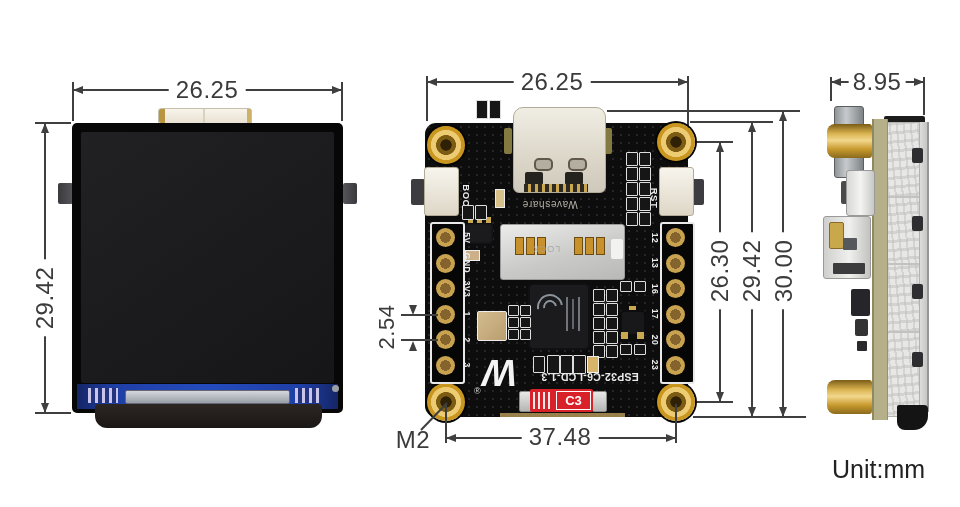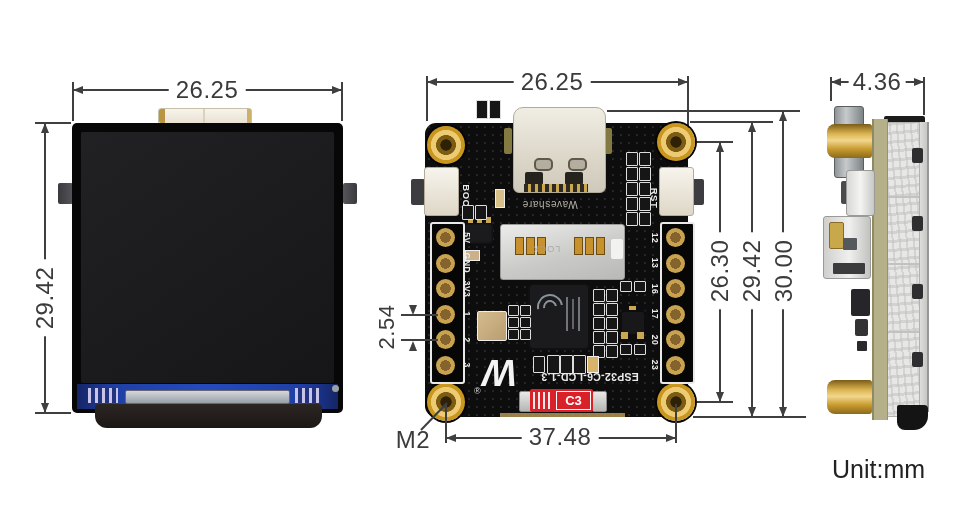--- a/index.html
+++ b/index.html
@@ -277,21 +277,21 @@
     <div class="arr d" style="left:779px;top:407px;"></div>
     <div class="vdimtxt" style="left:784px;top:271px;">30.00</div>
   </div>
 
   <div>
     <div class="vline" style="left:830px;top:77px;height:24px;"></div>
     <div class="vline" style="left:923px;top:77px;height:38px;"></div>
     <div class="hline" style="left:831px;top:81px;width:93px;"></div>
     <div class="arr l" style="left:831px;top:78px;"></div>
     <div class="arr r" style="left:914px;top:78px;"></div>
-    <div class="dimtxt" style="left:877px;top:82px;padding:1px 4px;">4.36</div>
+    <div class="dimtxt" style="left:877px;top:82px;padding:1px 4px;">8.95</div>
 
     <div class="abs" style="left:834px;top:106px;width:28px;height:70px;background:linear-gradient(90deg,#8f9497,#c6cacc 40%,#7e8386);border:1px solid #5a5e60;border-radius:3px;"></div>
 
     <div class="abs" style="left:884px;top:116px;width:41px;height:8px;background:#1c1c1c;border-radius:2px;"></div>
     <div class="abs" style="left:918px;top:122px;width:9px;height:290px;background:linear-gradient(90deg,#e4e4e2,#c6c6c4);border-right:2px solid #97979a;"></div>
     <div class="abs" style="left:885px;top:122px;width:33px;height:293px;background:#e7e7e5;background-image:repeating-linear-gradient(175deg,rgba(190,190,188,.5) 0 3px,rgba(240,240,238,0) 3px 9px),repeating-linear-gradient(85deg,rgba(175,175,173,.35) 0 2px,transparent 2px 7px);border:1px solid #b2b2af;">
       <div class="abs" style="left:0;top:73px;width:33px;height:2px;background:#c2c2bf;"></div>
       <div class="abs" style="left:0;top:140px;width:33px;height:2px;background:#c2c2bf;"></div>
       <div class="abs" style="left:0;top:208px;width:33px;height:2px;background:#c2c2bf;"></div>
     </div>

